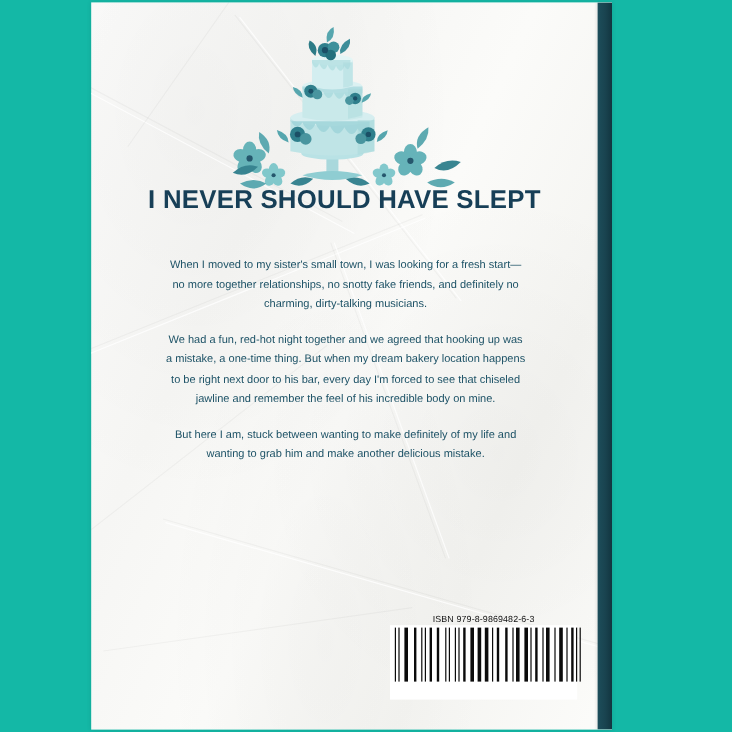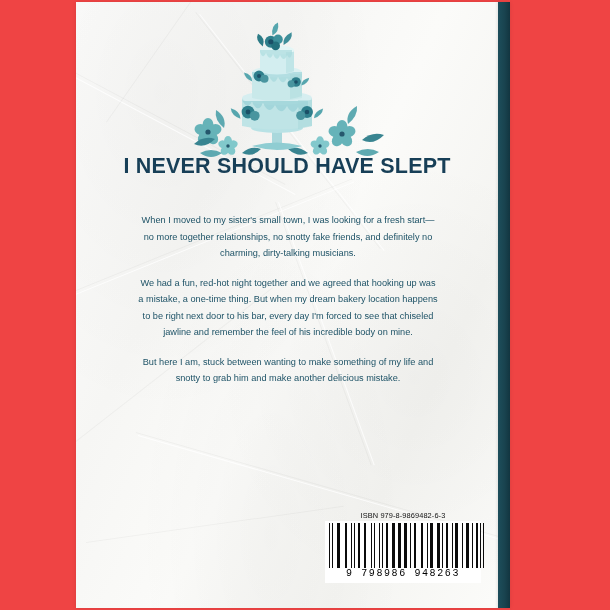--- a/index.html
+++ b/index.html
@@ -11,21 +11,21 @@
     width: 610px;
     height: 610px;
     overflow: hidden;
     font-family: "Liberation Sans", sans-serif;
   }
 
   #page {
     position: relative;
     width: 610px;
     height: 610px;
-    background: #ef4444;
+    background: #14b8a6;
   }
 
   
   #cover {
     position: absolute;
     left: 76px;
     top: 2px;
     width: 434px;
     height: 606px;
     background:
@@ -310,21 +310,21 @@
         </svg>
       </div>
 
       <div id="headline">
         <span>I NEVER SHOULD HAVE SLEPT</span>
       </div>
 
       <div id="blurb">
         <p>When I moved to my sister's small town, I was looking for a fresh start—no more together relationships, no snotty fake friends, and definitely no charming, dirty-talking musicians.</p>
         <p>We had a fun, red-hot night together and we agreed that hooking up was a mistake, a one-time thing. But when my dream bakery location happens to be right next door to his bar, every day I'm forced to see that chiseled jawline and remember the feel of his incredible body on mine.</p>
-        <p>But here I am, stuck between wanting to make something of my life and snotty to grab him and make another delicious mistake.</p>
+        <p>But here I am, stuck between wanting to make definitely of my life and wanting to grab him and make another delicious mistake.</p>
       </div>
 
       <div id="isbn-text">ISBN 979-8-9869482-6-3</div>
 
       <div id="barcode-box">
         <div id="bars">
             <i style="left: 0px; width: 1px;"></i>
             <i style="left: 3.2px; width: 1px;"></i>
             <i style="left: 8.4px; width: 3px;"></i>
             <i style="left: 15.6px; width: 2px;"></i>
@@ -350,21 +350,20 @@
             <i style="left: 116.6px; width: 2px;"></i>
             <i style="left: 122.8px; width: 1px;"></i>
             <i style="left: 126px; width: 3px;"></i>
             <i style="left: 133.2px; width: 1px;"></i>
             <i style="left: 137.4px; width: 3px;"></i>
             <i style="left: 142.6px; width: 1px;"></i>
             <i style="left: 146.8px; width: 2px;"></i>
             <i style="left: 151px; width: 1px;"></i>
             <i style="left: 154.2px; width: 1px;"></i>
           </div>
-        <div id="barcode-digits">9 798986 948263</div>
       </div>
 
     </div>
 
     <div id="spine-edge"></div>
     <div id="spine"></div>
   </div>
 </div>
 
 </body></html>

